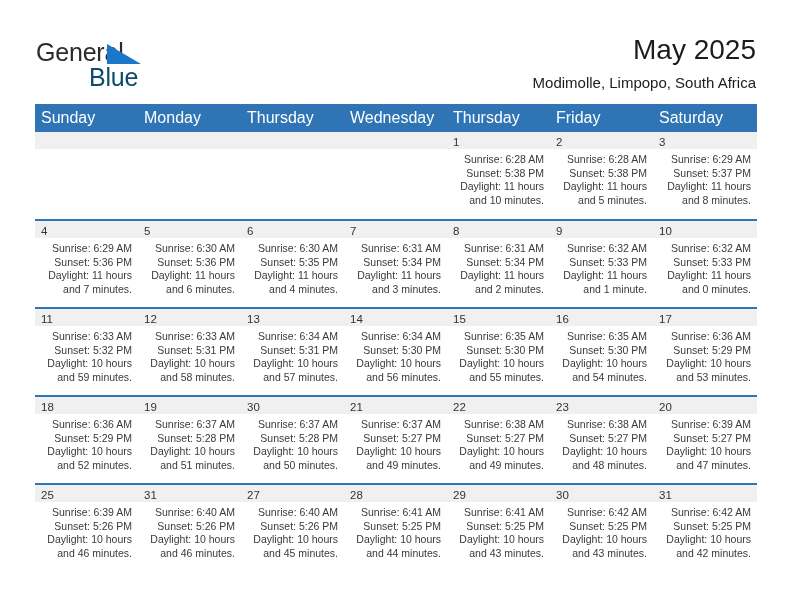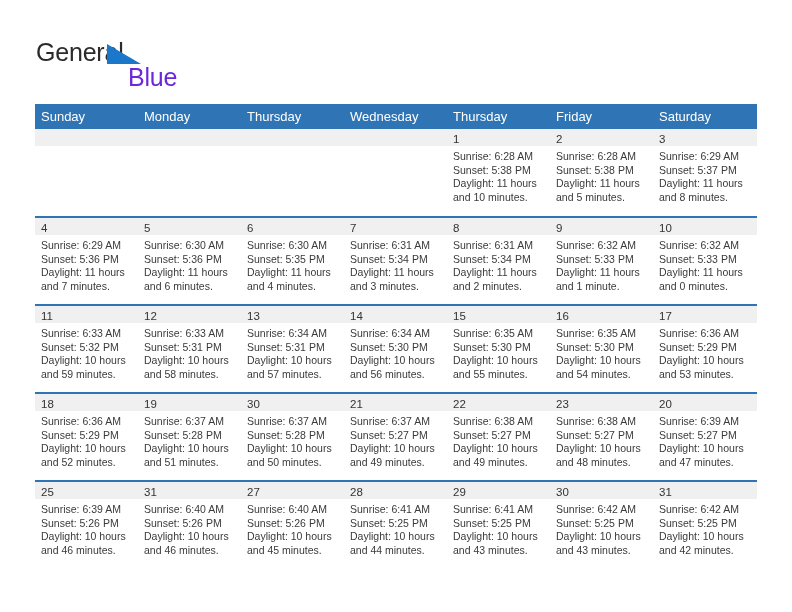--- a/index.html
+++ b/index.html
@@ -55,23 +55,22 @@
     width: 36px;
     height: 22px;
   }
   .brand-flag svg { display: block; }
   .brand-blue {
     position: absolute;
     left: 53px;
     top: 25px;
     font-size: 25px;
     letter-spacing: -0.2px;
-    color: #6d28d9;
+    color: #0c4a6e;
     line-height: 28px;
-    margin-left: 39px;
   }
 
   .title-block {
     position: absolute;
     right: 36px;
     top: 33px;
     text-align: right;
   }
   .cal-title {
     font-size: 28px;
@@ -92,21 +91,21 @@
     position: absolute;
     left: 35px;
     top: 104px;
     width: 722px;
     border-collapse: collapse;
     table-layout: fixed;
   }
   .calendar th {
     background: #2f74b5;
     color: #ffffff;
-    font-size: 13px;
+    font-size: 16px;
     font-weight: normal;
     text-align: left;
     padding: 5px 0 5px 6px;
     height: 18px;
     box-sizing: border-box;
     border: none;
   }
   .calendar td {
     vertical-align: top;
     padding: 0;
@@ -132,20 +131,21 @@
     padding: 0 0 0 6px;
   }
   .daynum {
     font-size: 11.5px;
     color: #333333;
     line-height: 17px;
     display: inline-block;
   }
   .cell-body {
     padding: 4px 6px 0 6px;
+    text-align: right;
   }
   .cell-line {
     font-size: 10.5px;
     color: #3a3a3a;
     line-height: 13.6px;
     white-space: nowrap;
   }
   .cell.empty .daynum-band { background: #f0f0f0; }
 </style>
 </head>
@@ -158,20 +158,24 @@
     <div class="brand">
       <span class="brand-general">General</span>
       <span class="brand-flag">
         <svg width="36" height="22" viewBox="0 0 36 22" xmlns="http://www.w3.org/2000/svg">
           <polygon points="0,0 34,20 0,20" fill="#1b77c9"></polygon>
         </svg>
       </span>
       <span class="brand-blue">Blue</span>
     </div>
 
+    <div class="title-block">
+      <div class="cal-title">May 2025</div>
+      <div class="cal-subtitle">Modimolle, Limpopo, South Africa</div>
+    </div>
 
   </div>
 
   <table class="calendar">
     <colgroup>
       <col style="width:103px">
         <col style="width:103px">
         <col style="width:103px">
       <col style="width:103px">
         <col style="width:103px">

